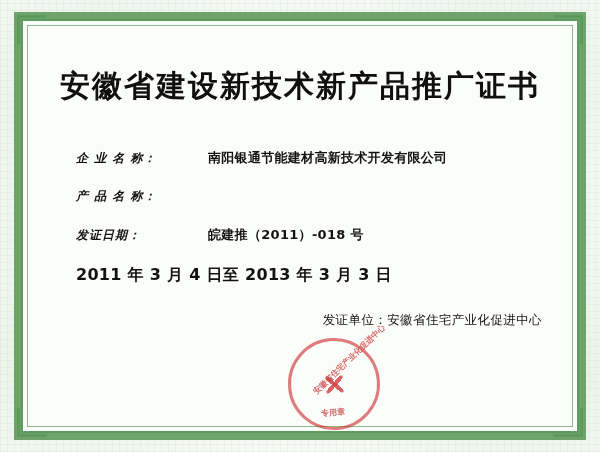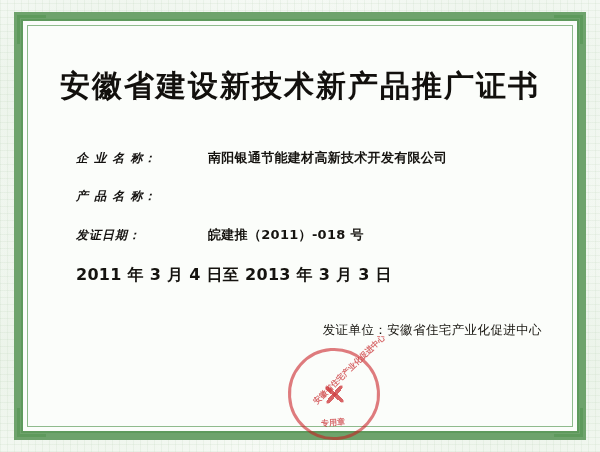--- a/index.html
+++ b/index.html
@@ -127,21 +127,21 @@
     font-weight: bold;
     color: #15130f;
     letter-spacing: 0.3px;
     white-space: nowrap;
   }
   .field-value.small {
     font-size: 16px;
   }
 
   .signature {
-    margin-top: 36px;
+    margin-top: 26px;
     padding-right: 24px;
     text-align: right;
     position: relative;
   }
   .sig-row {
     font-family: "DejaVu Sans", "Liberation Sans", sans-serif;
     font-size: 12.5px;
     color: #17150f;
     margin-bottom: 17px;
     letter-spacing: 0.4px;

